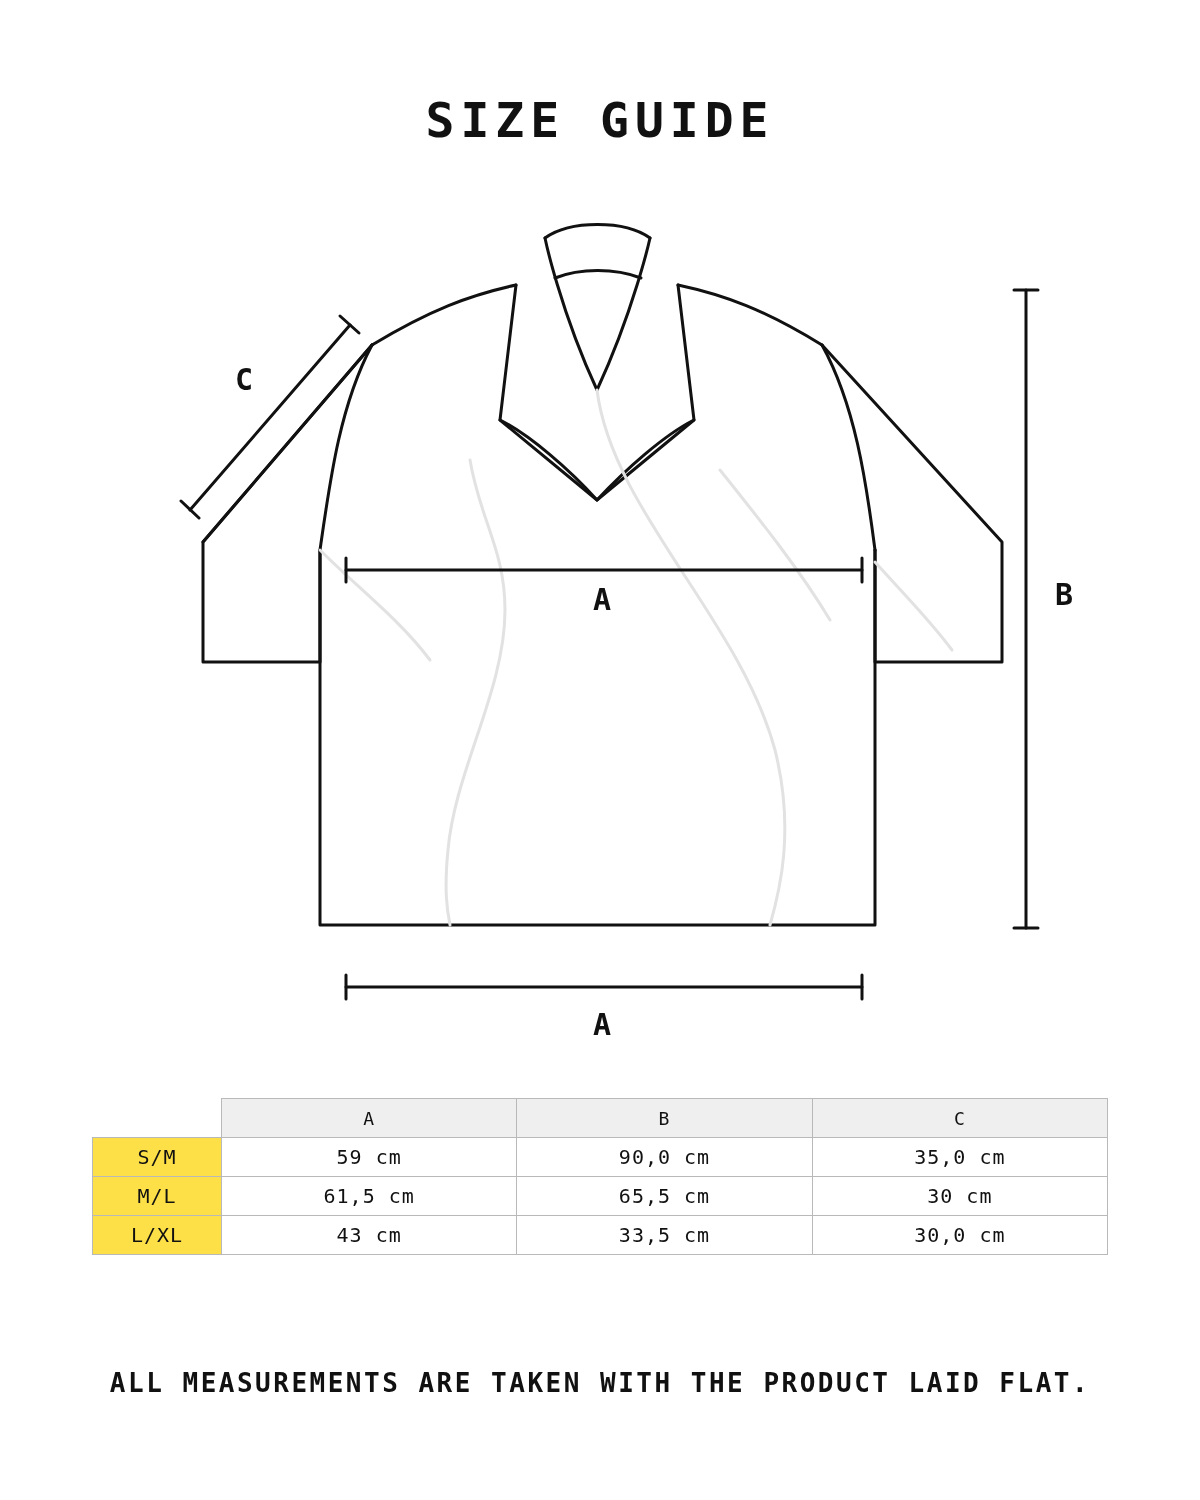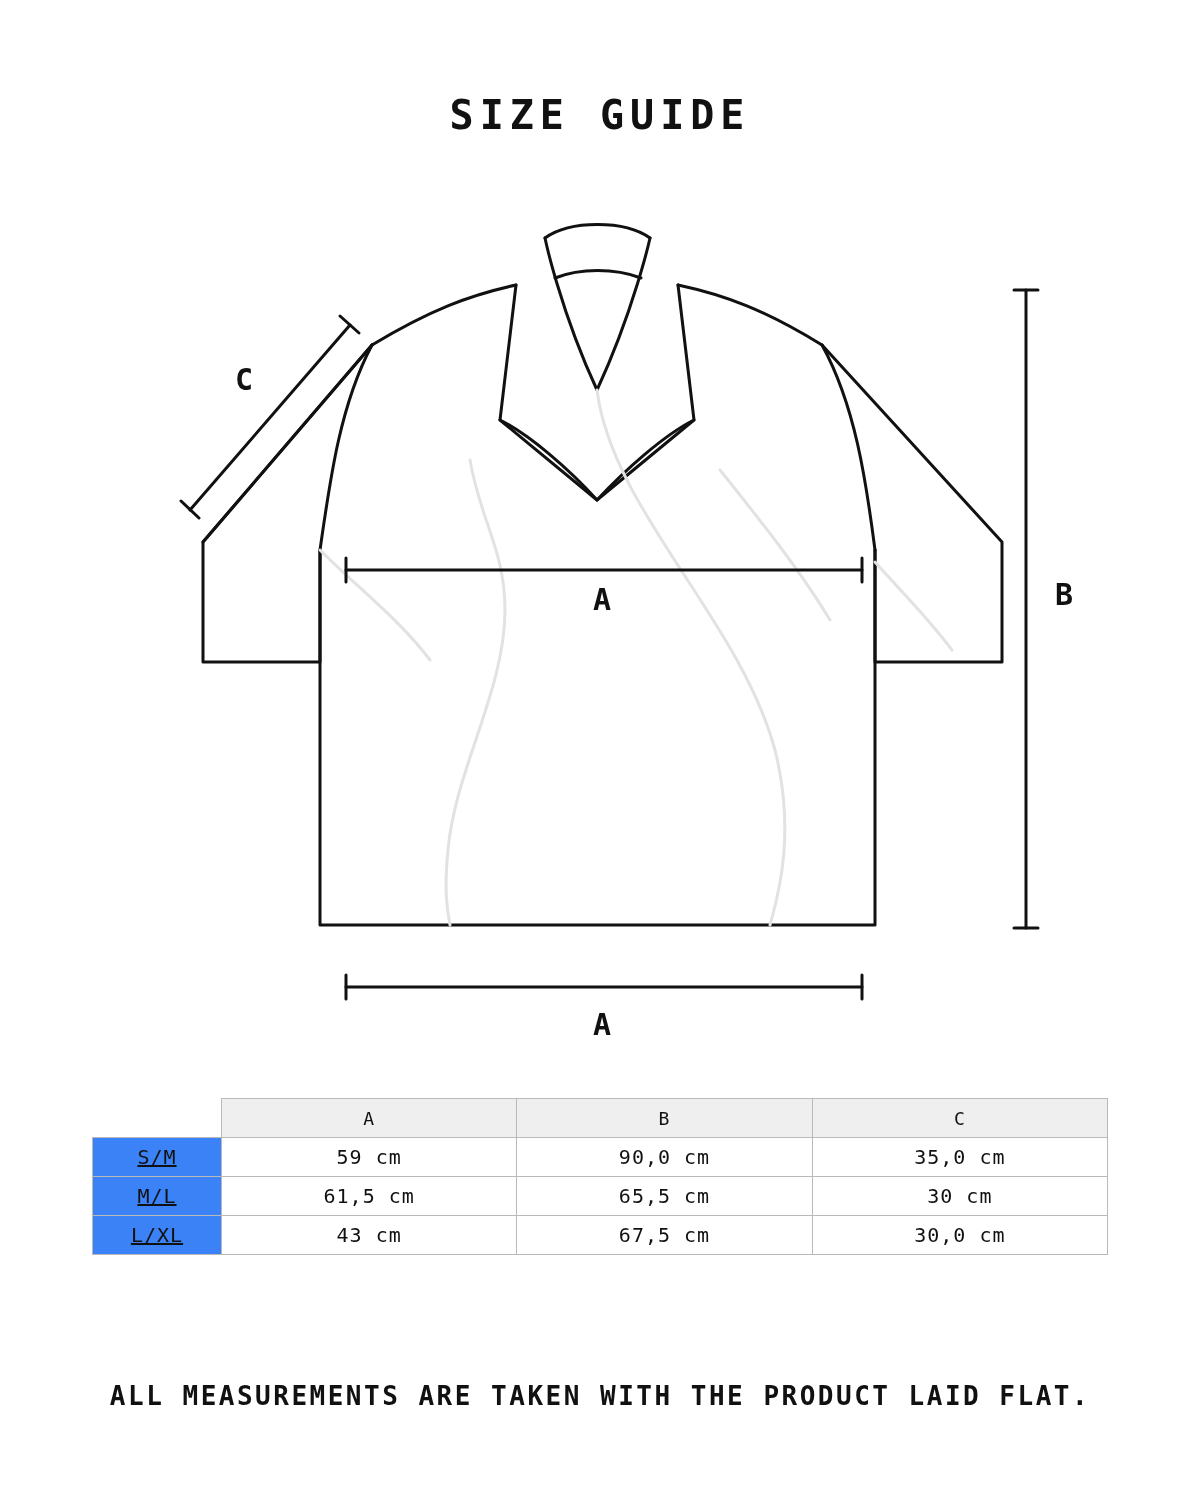--- a/index.html
+++ b/index.html
@@ -20,21 +20,21 @@
     position: absolute;
     inset: 0;
   }
 
   .title {
     position: absolute;
     top: 92px;
     left: 0;
     width: 1200px;
     text-align: center;
-    font-size: 40px;
+    font-size: 48px;
     font-weight: bold;
     letter-spacing: 6px;
     font-family: "DejaVu Sans Mono", monospace;
   }
 
   .diagram-wrap {
     position: absolute;
     top: 190px;
     left: 0;
     width: 1200px;
@@ -68,40 +68,38 @@
     font-size: 18px;
     letter-spacing: 1px;
   }
   .size-table thead th.corner {
     background: #ffffff;
     border-left: none;
     border-top: none;
     width: 128px;
   }
   .size-table tbody th {
-    background: #3b82f6;
+    background: #fde047;
     width: 128px;
     letter-spacing: 1px;
-    text-decoration: underline;
   }
   .size-table tbody td {
     letter-spacing: 1px;
   }
 
   .footnote {
     position: absolute;
     top: 1368px;
     left: 0;
     width: 1200px;
     text-align: center;
     font-size: 26px;
     font-weight: bold;
     letter-spacing: 2.5px;
     font-family: "DejaVu Sans Mono", monospace;
-    margin-top: 13px;
   }
 
   .label-letter {
     font-family: "DejaVu Sans Mono", monospace;
     font-size: 30px;
     font-weight: bold;
   }
 </style>
 </head>
 <body>
@@ -199,21 +197,21 @@
       </tr>
       <tr>
         <th>M/L</th>
         <td>61,5 cm</td>
         <td>65,5 cm</td>
         <td>30 cm</td>
       </tr>
       <tr>
         <th>L/XL</th>
         <td>43 cm</td>
-        <td>67,5 cm</td>
+        <td>33,5 cm</td>
         <td>30,0 cm</td>
       </tr>
     </tbody>
   </table>
 
   <div class="footnote">ALL MEASUREMENTS ARE TAKEN WITH THE PRODUCT LAID FLAT.</div>
 
 </div>
 
 </body></html>

